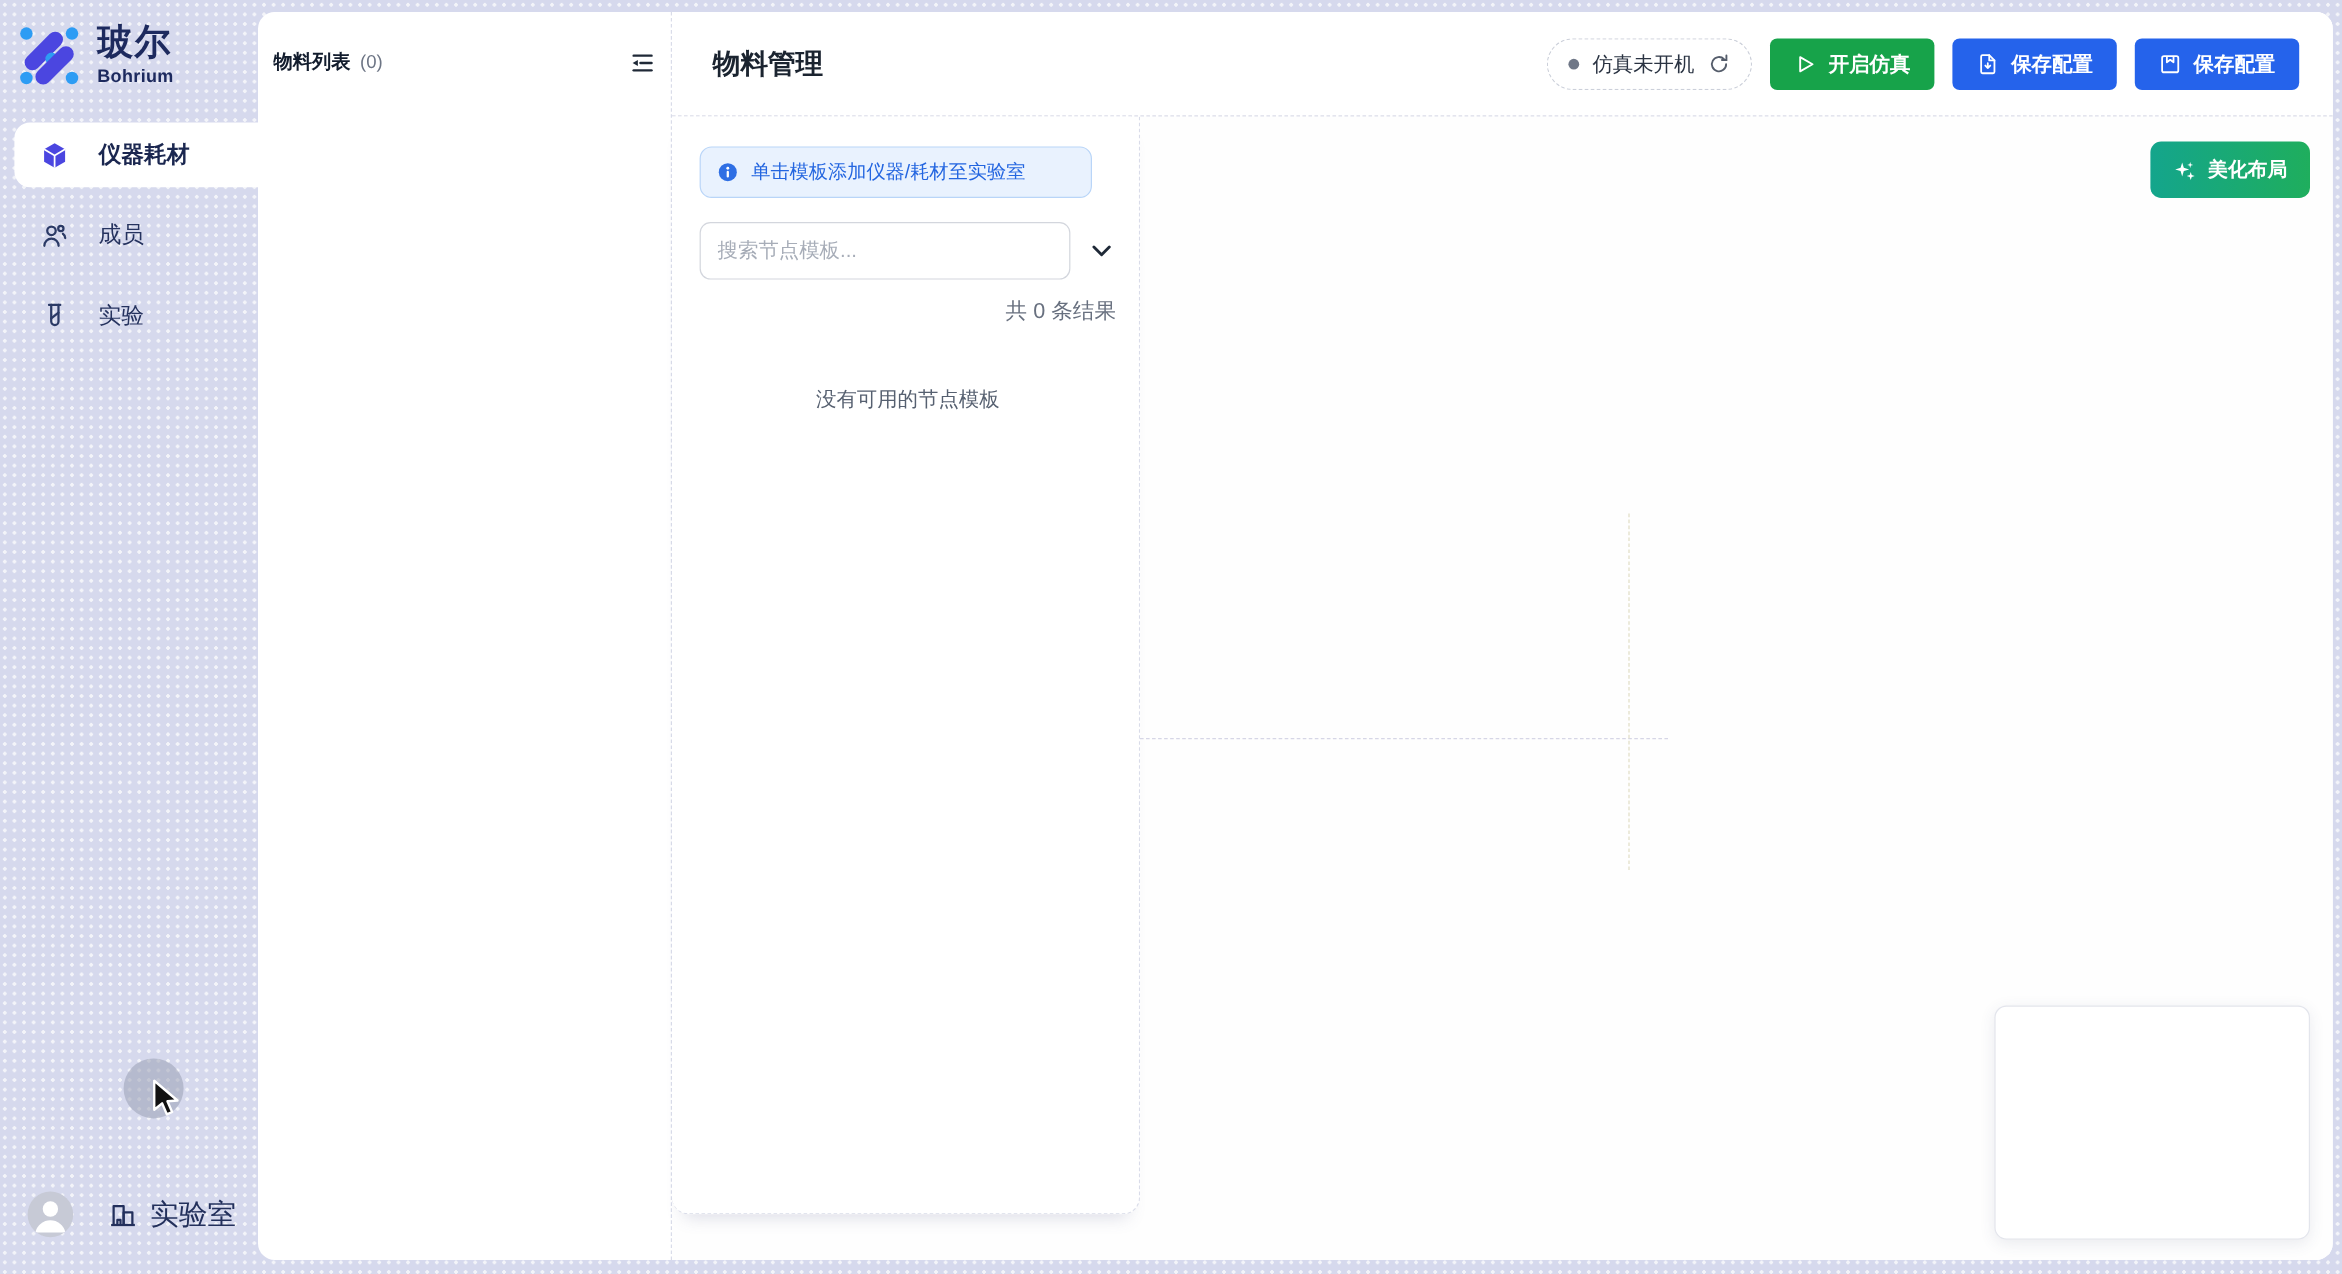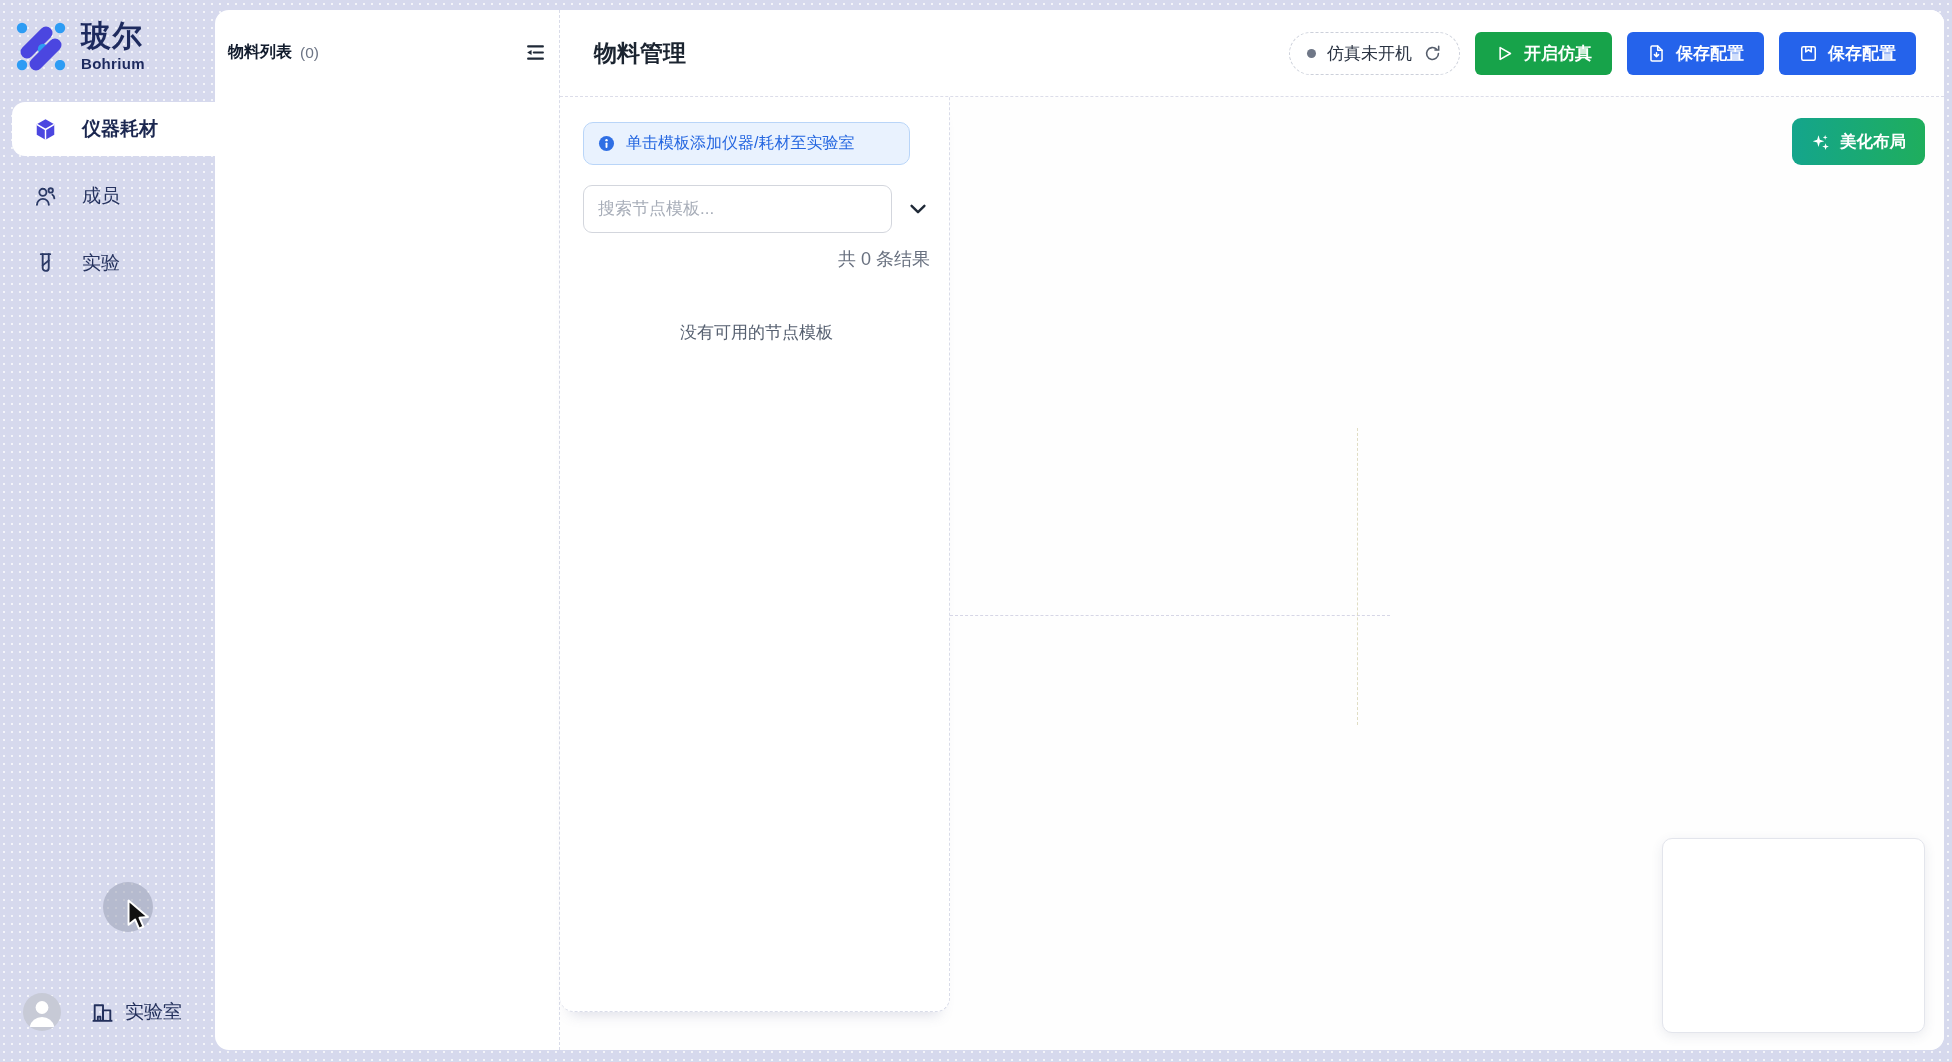--- a/index.html
+++ b/index.html
@@ -19,21 +19,21 @@
   .logo { display:flex; align-items:flex-start; gap:14px; padding:20px 0 0 15px; }
   .logo-text-name { font-size:30px; font-weight:700; color:#1d2a5e; line-height:1.08; letter-spacing:1px; }
   .logo-text-sub  { font-size:15px; font-weight:700; color:#1d2a5e; margin-top:3px; letter-spacing:.3px; }
   .nav { margin-top:30px; padding:0 12px; }
   .nav-item { display:flex; align-items:center; gap:24px; height:54px; padding-left:21px;
               border-radius:13px; font-size:19px; color:#26335f; cursor:pointer; margin-bottom:13px; }
   .nav-item.active { background:#ffffff; font-weight:700; color:#1b2750; }
   .side-bottom { position:absolute; left:0; bottom:31px; width:215px; display:flex; align-items:center; padding-left:23px; }
   .avatar { width:38px; height:38px; border-radius:50%; background:#c7cad6; overflow:hidden; flex:none; }
   .lab-entry { display:flex; align-items:center; margin-left:29px; gap:10px; cursor:pointer; }
-  .lab-label { font-size:19px; color:#23305c; }
+  .lab-label { font-size:24px; color:#23305c; }
 
   
   .main-card { position:absolute; left:215px; top:10px; width:1729px; height:1040px;
                background:#ffffff; border-radius:14px; display:flex; overflow:hidden; }
 
   
   .list-panel { width:345px; flex:none; border-right:1.5px dashed #d9dce9; }
   .list-head { display:flex; align-items:center; padding:32px 13px 0 13px; }
   .list-title { font-size:16px; font-weight:700; color:#121c2d; }
   .list-count { font-size:15.5px; color:#6d7585; margin-left:8px; }

